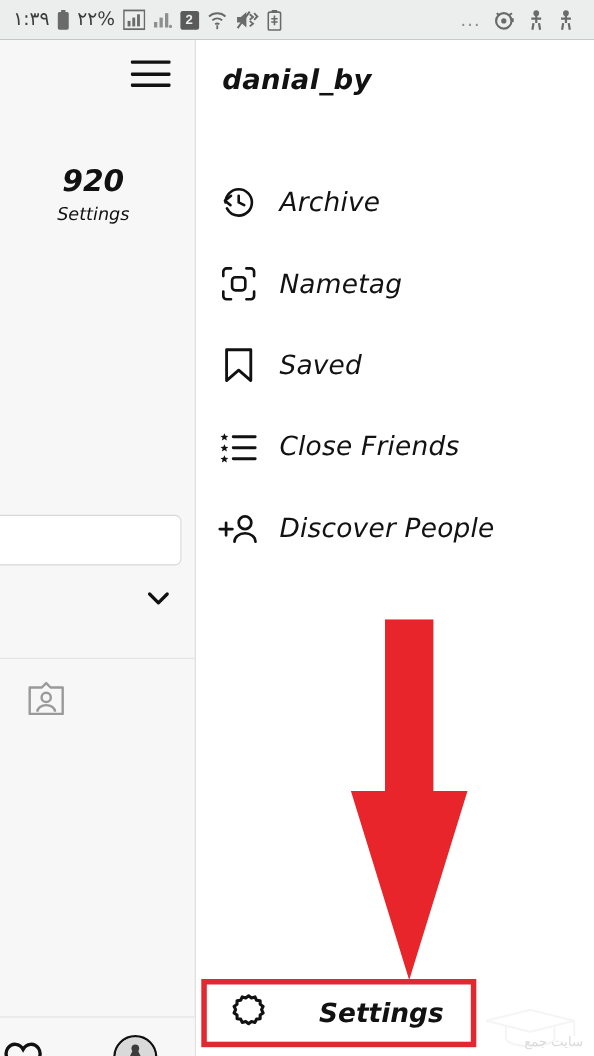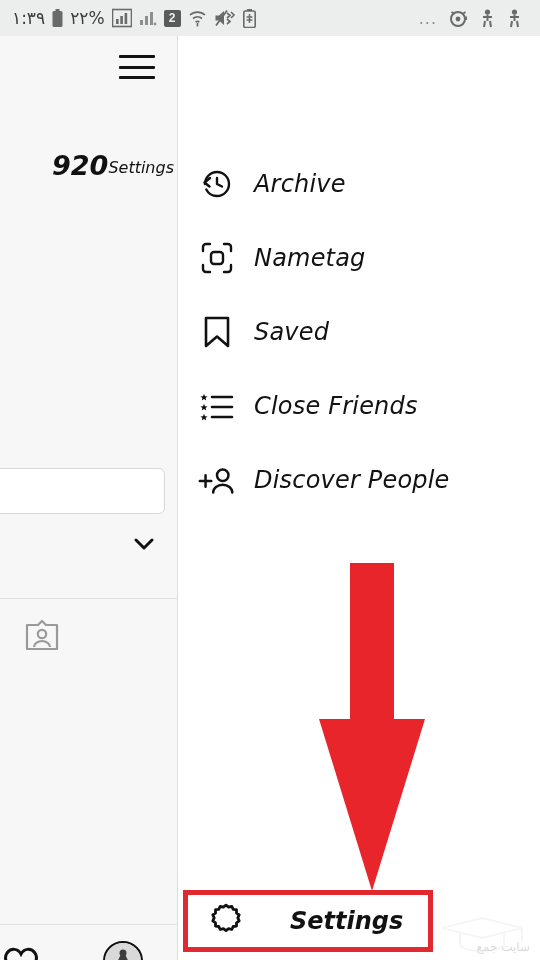--- a/index.html
+++ b/index.html
@@ -53,21 +53,21 @@
     cursor: pointer;
   }
   #hamburger span { display: block; height: 3px; background: #121212; border-radius: 1px; }
 
   .stats-row {
     position: absolute; left: 0; top: 115px;
     width: 178px; height: 70px;
     display: flex; align-items: flex-start;
   }
   .stat {
-    display: flex; flex-direction: row; align-items: center;
+    display: flex; flex-direction: column; align-items: center;
     font-family: "DejaVu Sans", sans-serif;
   }
   .stat .num { font-size: 27px; font-weight: bold; font-style: italic; color: #111; line-height: 1.1; }
   .stat .lbl { font-size: 16px; font-style: italic; color: #111; margin-top: 4px; }
   .stat.following { position: absolute; left: 52px; top: 0; }
 
   #editprofile {
     position: absolute; left: -40px; top: 432px;
     width: 205px; height: 46px;
     border: 1px solid #d8d8d8; border-radius: 6px;
@@ -305,20 +305,21 @@
           <circle cx="18" cy="18" r="18" fill="#d9d9d9"></circle>
           <path d="M18 7 L29 30 L7 30 Z" fill="#3d3d3d"></path>
           <circle cx="18" cy="10" r="3.5" fill="#3d3d3d"></circle>
         </svg>
       </div>
     </div>
   </div>
 
   <div id="menusheet">
 
+    <div id="menu-username">danial_by</div>
 
     <div class="menu-item" style="top:119px">
       <span class="mi-icon">
         <svg width="40" height="40" viewBox="0 0 40 40">
           <path d="M8 20 A12 12 0 1 1 20 32 A12 12 0 0 1 9.3 25.5" fill="none" stroke="#111" stroke-width="2.4" stroke-linecap="round"></path>
           <path d="M13 14 L7.5 18.5 L12.5 22.5" fill="none" stroke="#111" stroke-width="2.4" stroke-linecap="round" stroke-linejoin="round"></path>
           <path d="M20 14 L20 20 L25 22.5" fill="none" stroke="#111" stroke-width="2.4" stroke-linecap="round" stroke-linejoin="round"></path>
         </svg>
       </span>
       <span class="mi-label">Archive</span>

